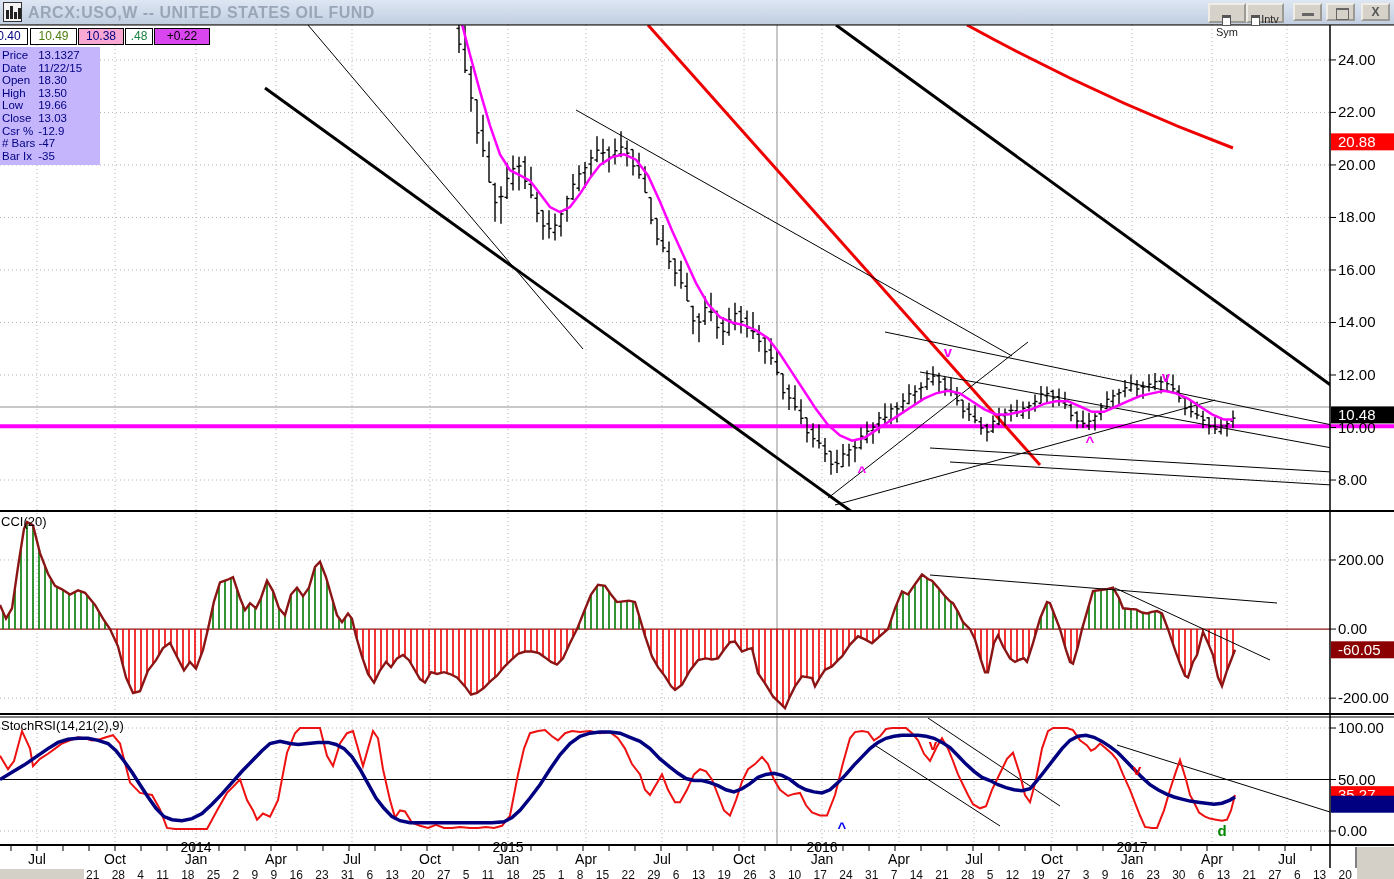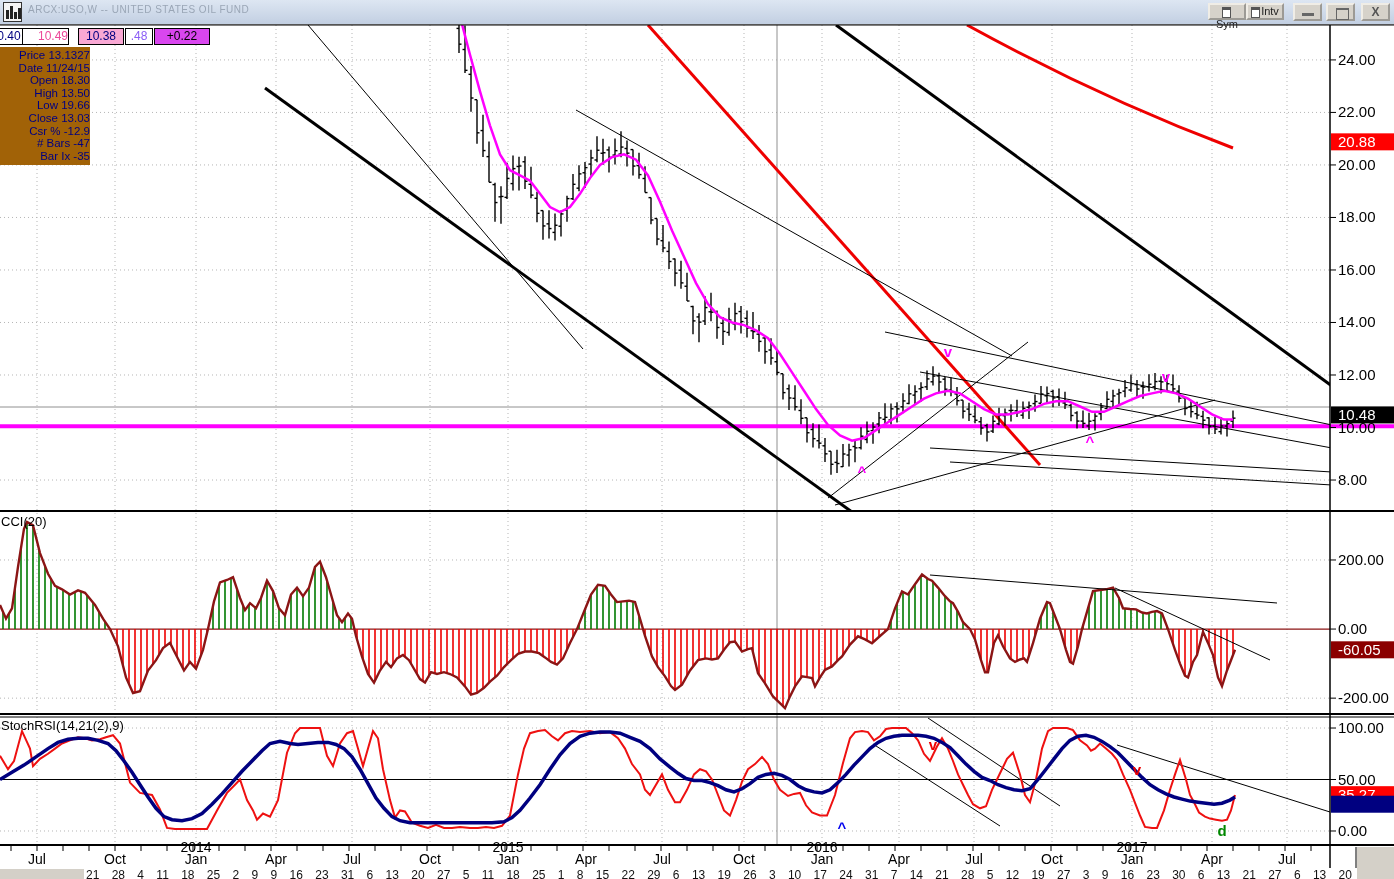--- a/index.html
+++ b/index.html
@@ -1,32 +1,32 @@
 <!DOCTYPE html>
 <html><head>
 <meta charset="utf-8">
 <style>
   html,body{margin:0;padding:0;background:#808080;font-family:"Liberation Sans",sans-serif;}
   #win{position:relative;width:1394px;height:879px;background:#ffffff;overflow:hidden;}
   #titlebar{position:absolute;left:0;top:0;width:1394px;height:25px;
     background:linear-gradient(#dde6f2,#c2cfe2);border-bottom:1px solid #555;box-sizing:border-box;}
-  #titlebar .title{position:absolute;left:28px;top:4px;font-size:10px;font-weight:normal;color:#9aa6b6;letter-spacing:.5px;white-space:nowrap;}
+  #titlebar .title{position:absolute;left:28px;top:4px;font-size:16px;font-weight:bold;color:#9aa6b6;letter-spacing:.5px;white-space:nowrap;}
   #app-icon{position:absolute;left:3px;top:2px;width:19px;height:20px;background:#f4f4f4;border:1px solid #333;box-sizing:border-box;}
   #app-icon .b{position:absolute;bottom:2px;width:3px;background:#222;}
   .tbbtn{position:absolute;top:3px;height:17px;background:#d6d2ca;border:2px outset #f0ede6;
-    font-size:11px;color:#222;text-align:center;line-height:13px;box-sizing:border-box;padding:0 2px;cursor:default;}
+    font-size:11px;color:#222;text-align:center;line-height:13px;box-sizing:border-box;padding:8px 2px;cursor:default;}
   .tbbtn .mini{display:inline-block;width:7px;height:7px;border:1px solid #555;border-top:3px solid #555;margin-right:1px;vertical-align:middle;background:#fff;}
   .ctl{position:absolute;top:3px;width:29px;height:18px;background:#d6d2ca;border:2px outset #f0ede6;box-sizing:border-box;}
   .ctl .glyph{position:absolute;left:50%;top:50%;transform:translate(-50%,-50%);color:#555;font-weight:bold;font-size:12px;}
   .ctl .minbar{position:absolute;left:7px;bottom:3px;width:12px;height:3px;background:#666;}
   .ctl .maxbox{position:absolute;left:8px;top:3px;width:11px;height:9px;border:1px solid #666;border-top:2px solid #666;}
   #quotebar{position:absolute;left:-10px;top:28px;height:18px;}
   .qcell{position:absolute;top:0;height:17px;background:#ffffff;border:1px solid #000;box-sizing:border-box;
     font-size:12px;color:#000080;text-align:center;line-height:15px;white-space:nowrap;}
-  #datapanel{position:absolute;left:0;top:47px;width:90px;background:#a16207;padding:2px 0 3px 2px;box-sizing:border-box;text-align:right;}
+  #datapanel{position:absolute;left:0;top:47px;width:100px;background:#c4b5fd;padding:2px 0 3px 2px;box-sizing:border-box;}
   .drow{font-size:11.5px;color:#000080;height:12.6px;white-space:nowrap;}
   .drow .lab{display:inline-block;min-width:33px;}
   #bottomdates{position:absolute;left:86px;top:869px;width:1266px;height:10px;overflow:hidden;
     font-size:12px;line-height:13px;color:#111;white-space:nowrap;word-spacing:9px;letter-spacing:0px;}
   .grayblk{position:absolute;background:#d4d0c8;}
   svg{position:absolute;left:0;top:0;}
   svg text{font-family:"Liberation Sans",sans-serif;}
 </style>
 </head>
 <body>
@@ -873,28 +873,28 @@
     <span class="ctl" style="left:1326px;">
         <span class="maxbox"></span>
       </span>
     <span class="ctl" style="left:1361px;">
         <span class="glyph">X</span>
       </span>
   </div>
 
   <div id="quotebar">
       <div class="qcell" style="left: 0px; width: 38px; background: rgb(255, 255, 255); color: rgb(0, 0, 128);">0.40</div>
-      <div class="qcell" style="left: 32px; width: 47px; background: rgb(255, 255, 255); color: #ec4899; text-align: right;">10.49</div>
+      <div class="qcell" style="left: 40px; width: 47px; background: rgb(255, 255, 255); color: #4d7c0f;">10.49</div>
       <div class="qcell" style="left: 88px; width: 46px; background: #f9a8d4; color: rgb(0, 0, 128);">10.38</div>
-      <div class="qcell" style="left: 135px; width: 28px; background: rgb(255, 255, 255); color: #8b5cf6;">.48</div>
+      <div class="qcell" style="left: 135px; width: 28px; background: rgb(255, 255, 255); color: #15803d;">.48</div>
       <div class="qcell" style="left: 164px; width: 56px; background: #d946ef; color: rgb(0, 0, 0);">+0.22</div>
     </div>
   <div id="datapanel">
       <div class="drow"><span class="lab">Price</span><span> 13.1327</span></div>
-      <div class="drow"><span class="lab">Date</span><span> 11/24/15</span></div>
+      <div class="drow"><span class="lab">Date</span><span> 11/22/15</span></div>
       <div class="drow"><span class="lab">Open</span><span> 18.30</span></div>
       <div class="drow"><span class="lab">High</span><span> 13.50</span></div>
       <div class="drow"><span class="lab">Low</span><span> 19.66</span></div>
       <div class="drow"><span class="lab">Close</span><span> 13.03</span></div>
       <div class="drow"><span class="lab">Csr %</span><span> -12.9</span></div>
       <div class="drow"><span class="lab"># Bars</span><span> -47</span></div>
       <div class="drow"><span class="lab">Bar Ix</span><span> -35</span></div>
     </div>
 
   <div class="grayblk" style="left:0;top:869px;width:84px;height:10px;"></div>

